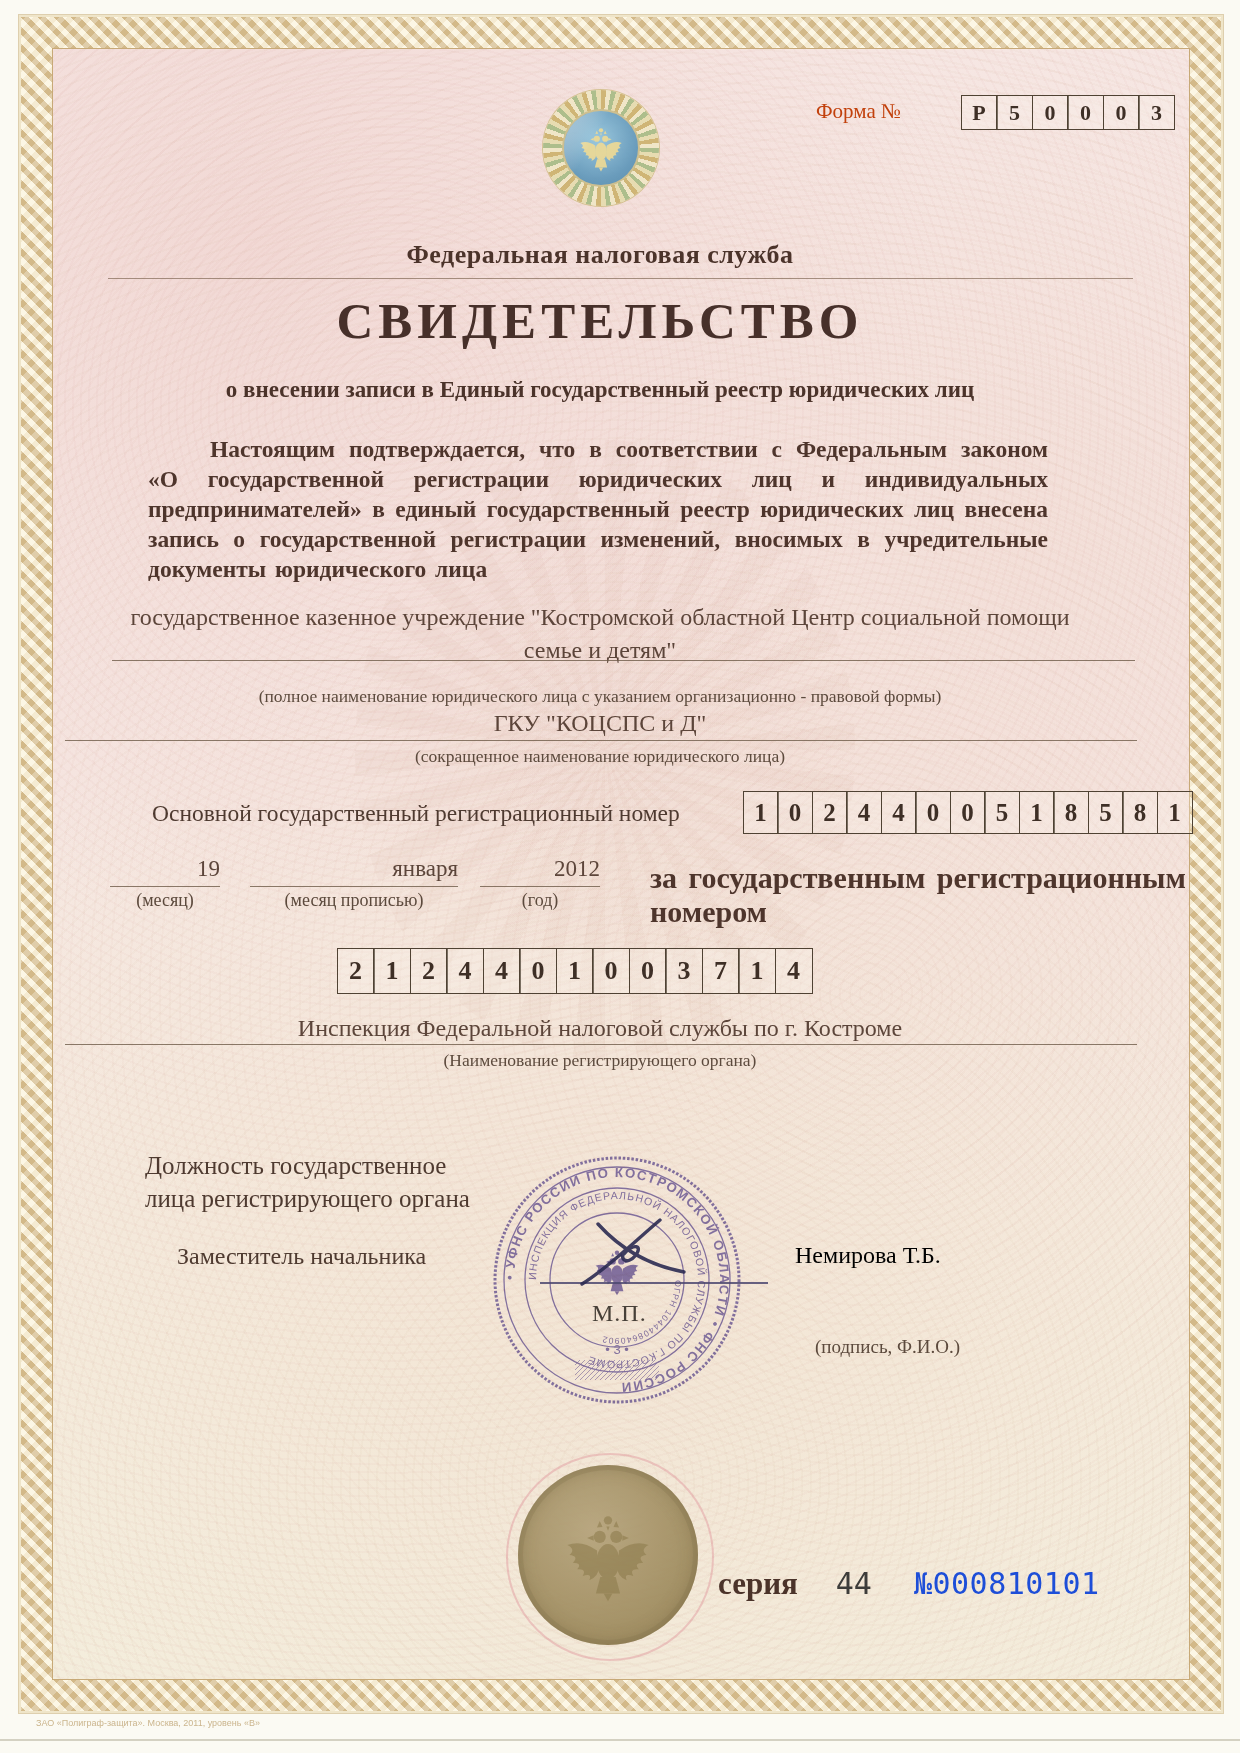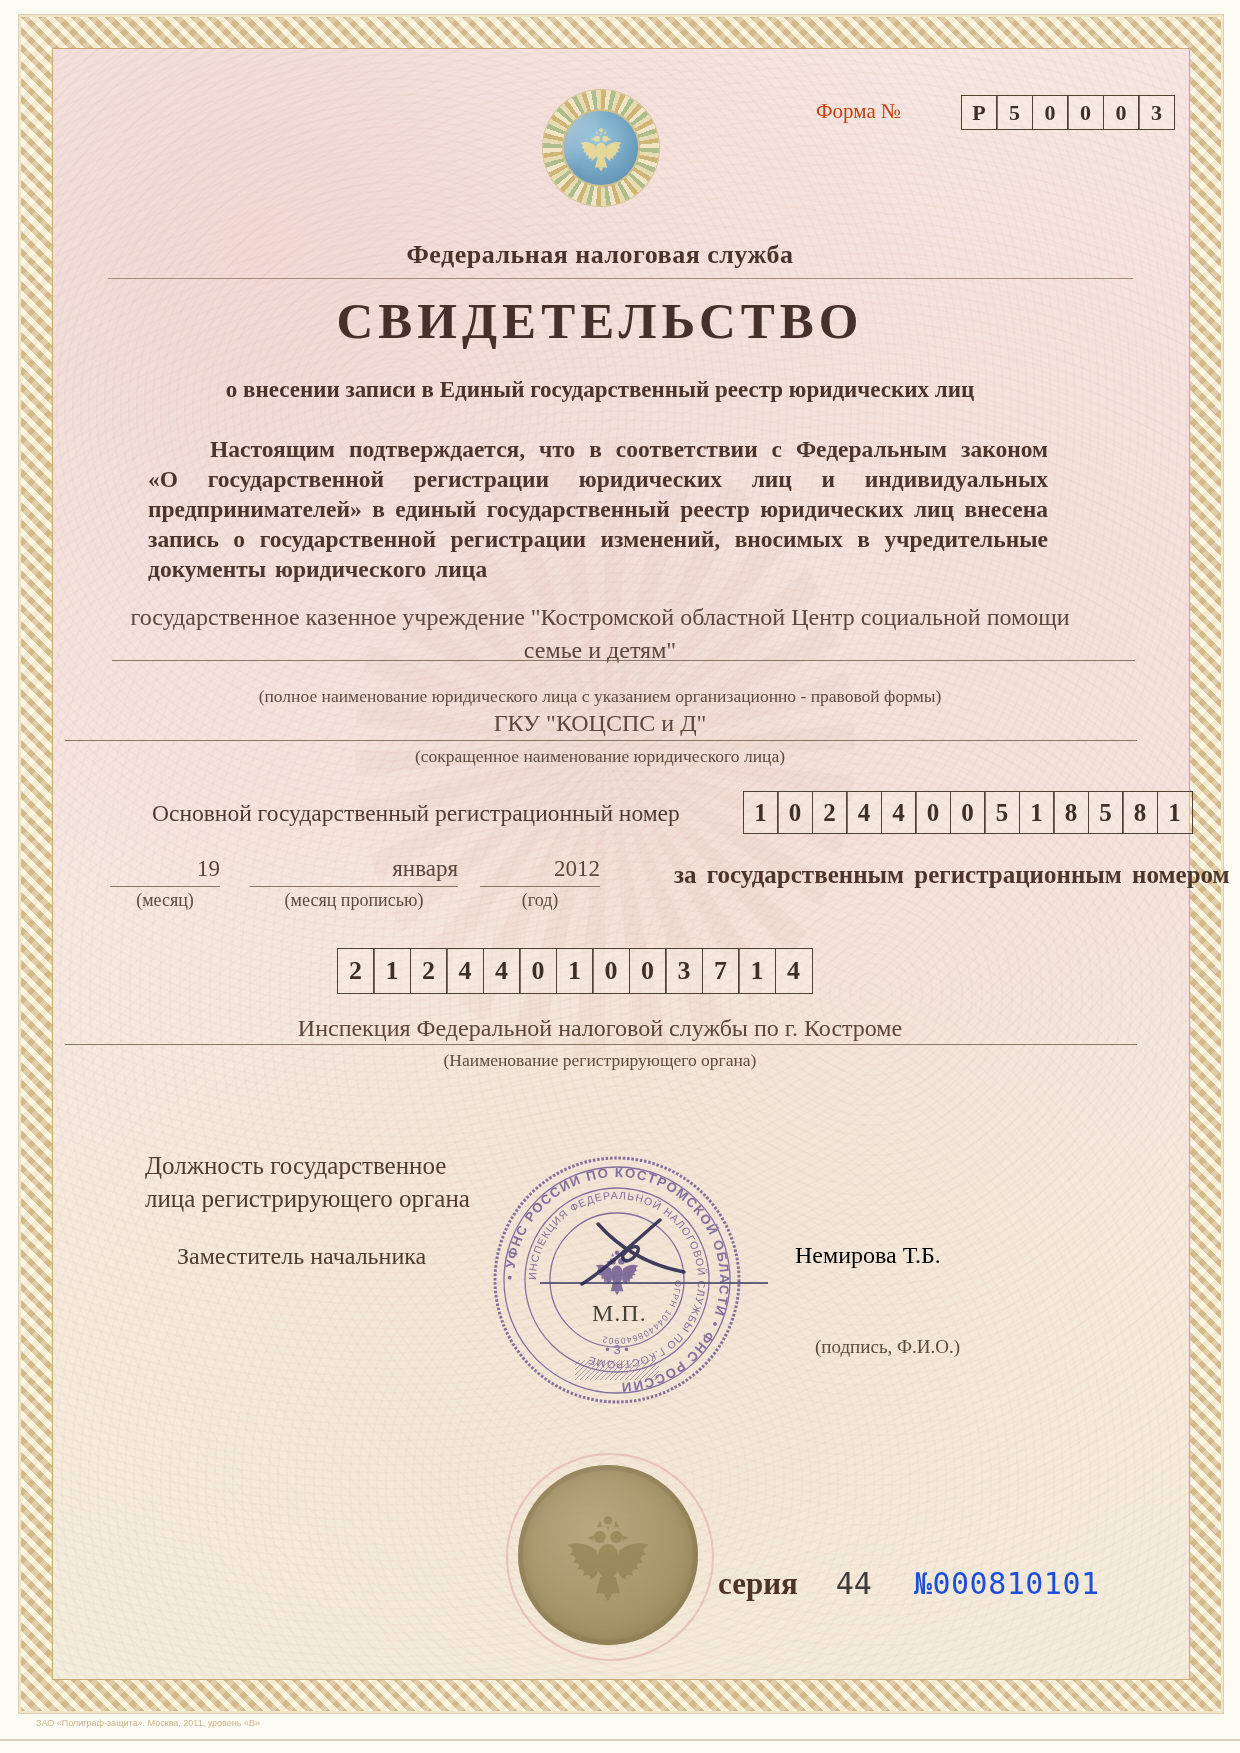--- a/index.html
+++ b/index.html
@@ -78,21 +78,21 @@
     font-size:23.5px;font-weight:bold;color:#4e352c;line-height:30px;
     text-align:justify;text-indent:62px;word-spacing:3px;
   }
   .full-name{top:601px;left:105px;width:990px;font-size:24px;line-height:1.38;color:#5c453a;}
   .rule{position:absolute;height:1px;background:rgba(110,91,73,.8);}
   .caption{position:absolute;left:60px;width:1080px;text-align:center;font-size:17.5px;color:#5c4a3d;}
   .short-name{top:710px;font-size:24px;color:#5c453a;}
   .ogrn-label{position:absolute;left:152px;top:800px;font-size:23.5px;color:#4e3a30;}
   .date-val{position:absolute;text-align:right;font-size:23px;color:#5c453a;}
   .date-cap{position:absolute;text-align:center;font-size:18px;color:#5c4a3d;}
-  .grn-label{position:absolute;left:650px;top:861px;font-size:25px;font-weight:bold;color:#4e352c;word-spacing:4px;margin-left:24px;}
+  .grn-label{position:absolute;left:650px;top:861px;font-size:30px;font-weight:bold;color:#4e352c;word-spacing:4px;}
   .authority{top:1015px;font-size:24px;color:#5c453a;}
   .official-label{position:absolute;left:145px;top:1150px;width:345px;font-size:25px;color:#4e3a30;line-height:1.3;}
   .position{position:absolute;left:177px;top:1243px;font-size:24px;color:#4e3a30;}
   .name{position:absolute;left:795px;top:1242px;font-size:24px;color:#000000;}
   .sign-cap{position:absolute;left:815px;top:1336px;font-size:19px;color:#5c4a3d;}
 
   .stamp{position:absolute;left:491px;top:1154px;mix-blend-mode:multiply;opacity:.85;}
   .sig-line{position:absolute;left:540px;top:1282px;width:228px;height:1.5px;background:#4c4870;opacity:.85;}
   .sig-svg{position:absolute;left:560px;top:1206px;}
   .mp{position:absolute;left:592px;top:1300px;font-size:24px;color:#474038;letter-spacing:1px;}

